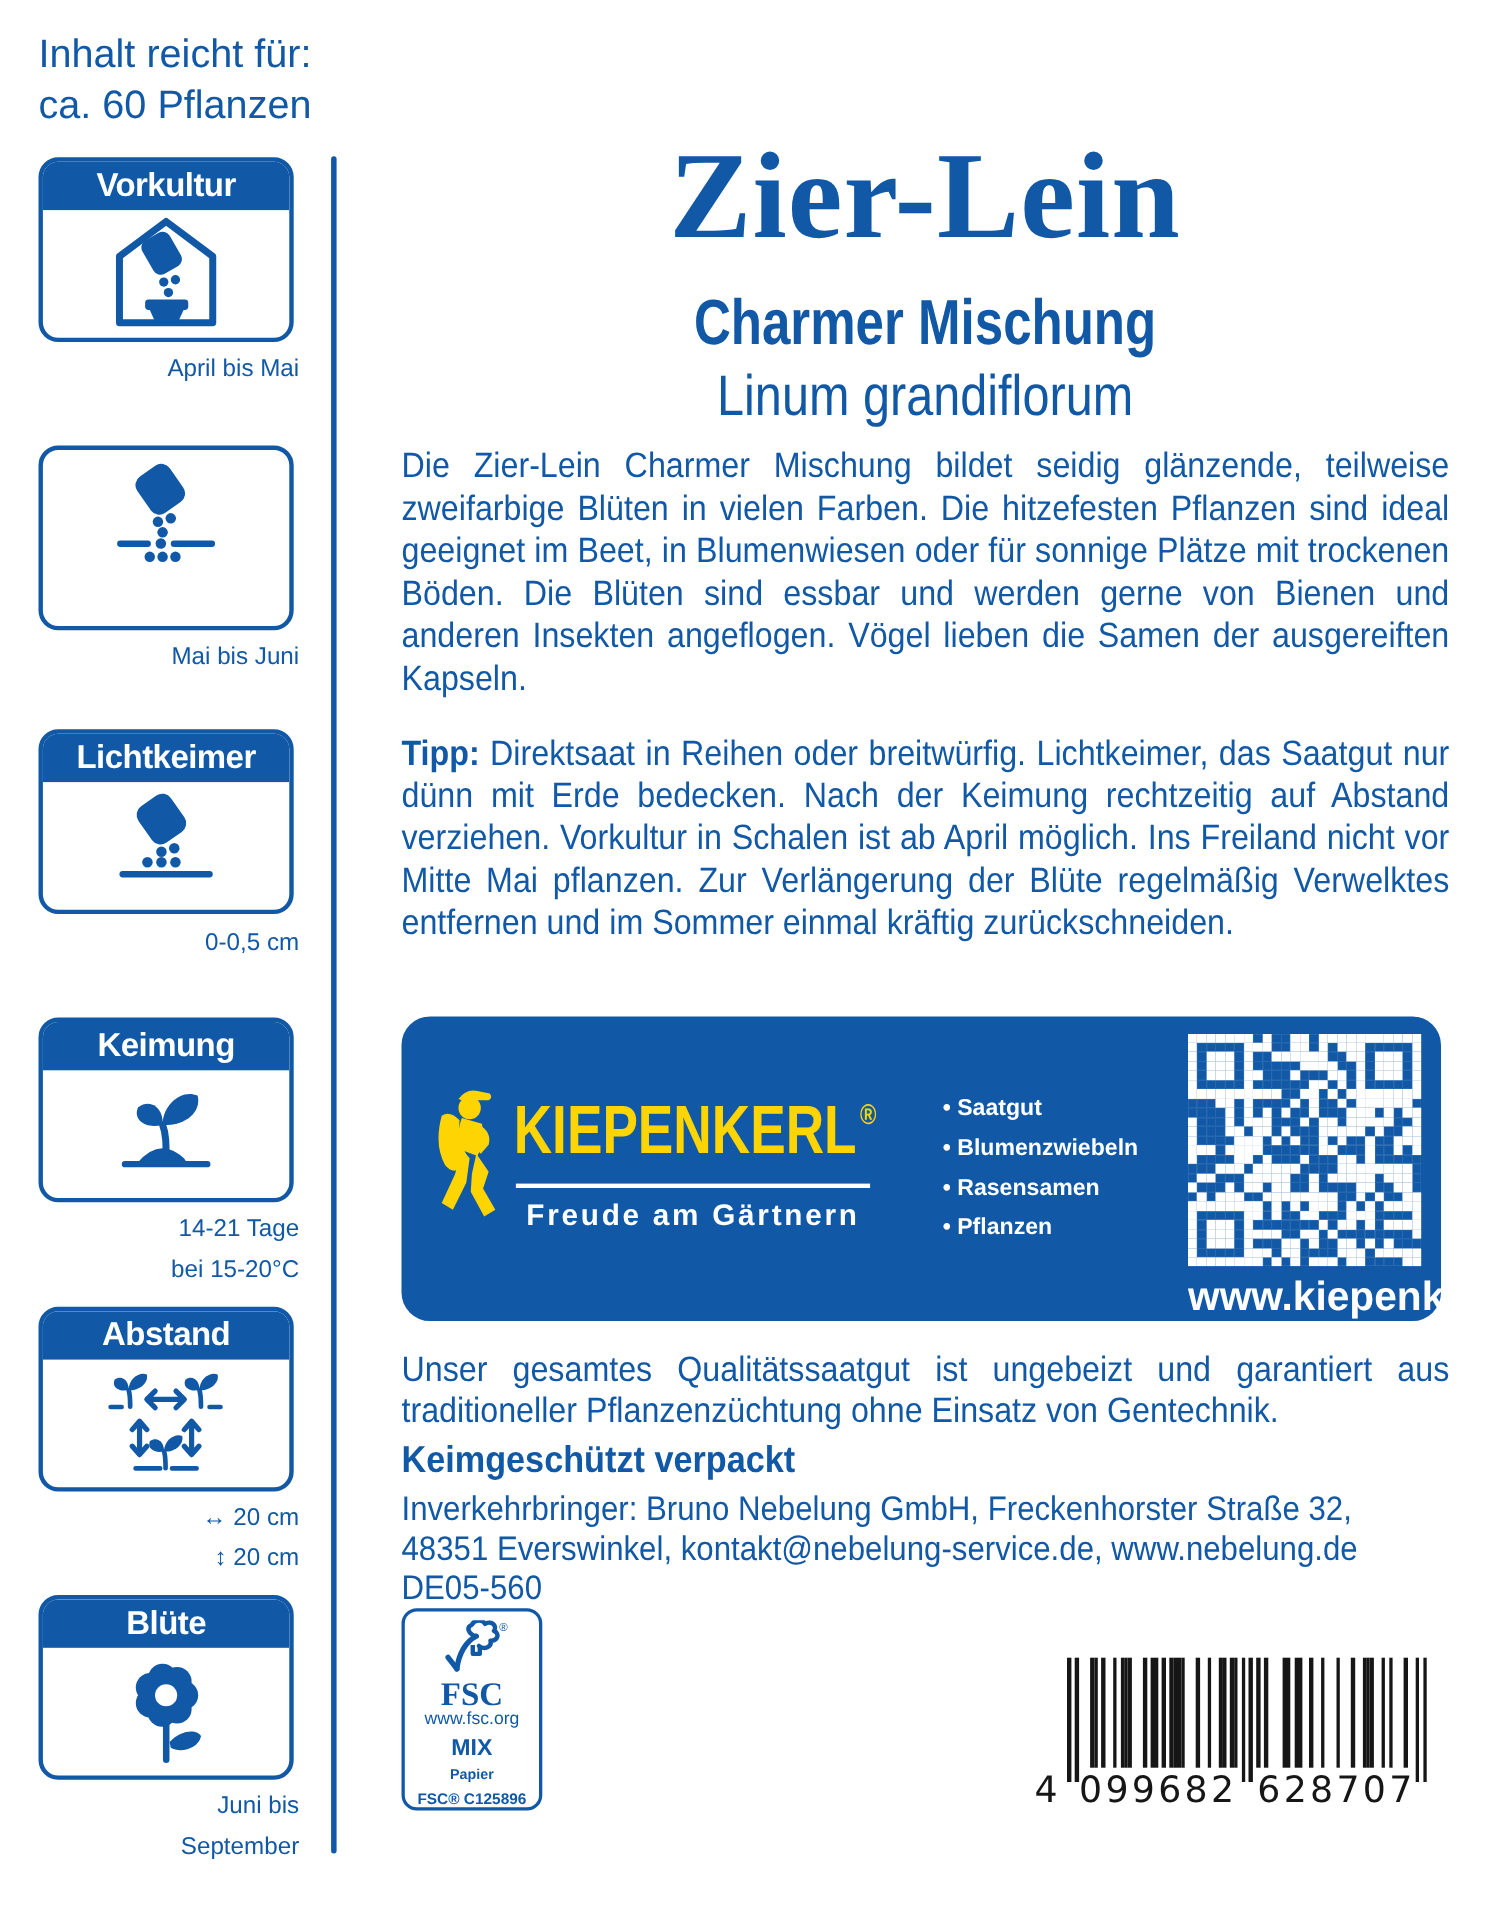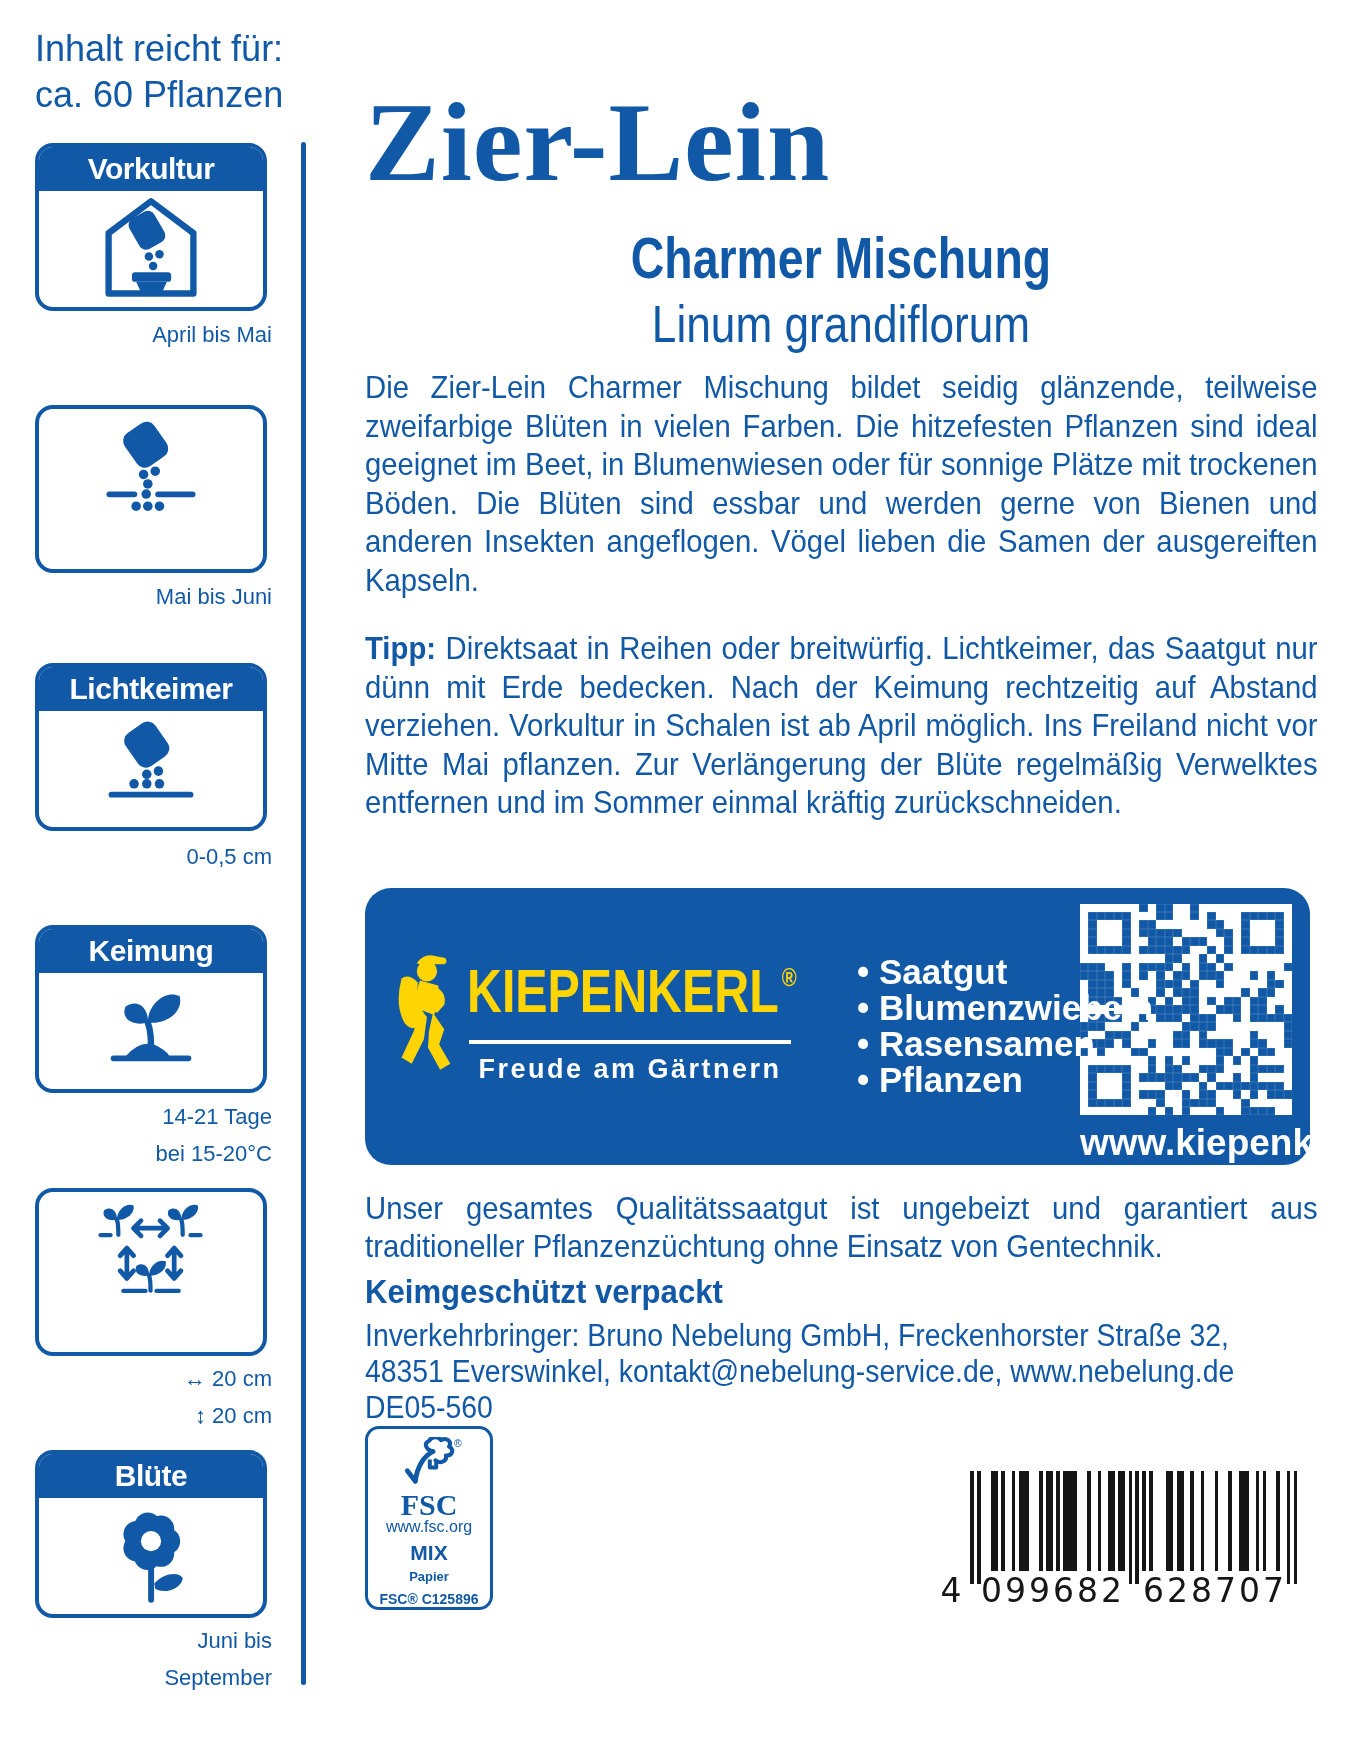--- a/index.html
+++ b/index.html
@@ -14,22 +14,22 @@
   .infobox{position:absolute;left:35px;width:232px;height:168px;border:4px solid var(--blue);
            border-radius:18px;background:#fff;box-sizing:border-box;overflow:hidden;}
   .infobox-header{height:44px;background:var(--blue);color:#fff;font-weight:bold;font-size:30px;
            letter-spacing:-0.5px;display:flex;align-items:center;justify-content:center;}
   .infobox-body{height:116px;display:flex;align-items:center;justify-content:center;}
   .infobox-body svg{display:block;}
   .caption{position:absolute;left:30px;width:242px;text-align:right;font-size:22px;line-height:37px;color:var(--blue);}
 
   
   .main{position:absolute;left:365px;top:0;width:952px;}
-  .title{margin:76px 0 0;font-family:"Liberation Serif","DejaVu Serif",serif;font-weight:bold;
-         font-size:112px;line-height:132px;letter-spacing:1px;text-align:left;color:var(--blue);}
+  .title{margin:112px 0 0;font-family:"Liberation Serif","DejaVu Serif",serif;font-weight:bold;
+         font-size:112px;line-height:132px;letter-spacing:1px;text-align:center;color:var(--blue);}
   .subtitle{margin:16px 0 0;font-size:58px;line-height:68px;font-weight:bold;text-align:center;
          transform:scaleX(0.8);}
   .botanical{margin:2px 0 0;font-size:52px;line-height:60px;font-weight:normal;text-align:center;
          transform:scaleX(0.85);}
   .body-text{width:1041px;transform:scaleX(0.915);transform-origin:0 0;text-align:justify;
          font-size:32px;line-height:38.5px;margin:0;color:var(--blue);}
   .desc{margin-top:14px;}
   .tip{margin-top:30px;}
   .quality{margin-top:24px;}
   .packaging{margin:4px 0 0;font-size:34px;line-height:42px;font-weight:bold;width:1041px;
@@ -41,21 +41,21 @@
   .banner{position:relative;margin-top:66px;width:945px;height:277px;background:var(--blue);
           border-radius:26px;}
   .k-man{position:absolute;left:30px;top:66px;width:70px;height:128px;color:var(--yellow);}
   .brand-line{position:absolute;left:102px;top:56px;white-space:nowrap;transform:scaleX(0.78);
           transform-origin:0 0;color:var(--yellow);font-weight:bold;font-size:62px;line-height:66px;}
   .brand-reg{font-size:26px;vertical-align:26px;margin-left:4px;}
   .brand-rule{position:absolute;left:104px;top:152px;width:322px;height:4px;background:#fff;}
   .brand-tagline{position:absolute;left:104px;top:166px;width:322px;text-align:center;color:#fff;
           font-weight:bold;font-size:27px;letter-spacing:2.5px;}
   .products{position:absolute;left:492px;top:66px;margin:0;padding:0;list-style:none;color:#fff;
-          font-weight:bold;font-size:35px;line-height:36px;}
+          font-weight:bold;font-size:21px;line-height:36px;}
   .products li::before{content:"• ";}
   .qr-wrap{position:absolute;right:18px;top:16px;width:212px;}
   .qr{width:212px;height:212px;display:grid;grid-template-columns:repeat(25,1fr);grid-template-rows:repeat(25,1fr);}
   .qm{box-shadow:inset 0 0 0 0.5px rgba(255,255,255,0.18);}
   .qm.on{background:#fff;}
   .qr-url{margin-top:6px;text-align:center;color:#fff;font-weight:bold;font-size:37px;}
 
   
   .bottom-row{display:flex;justify-content:space-between;align-items:flex-start;margin-top:0;width:952px;}
   .fsc-box{width:128px;height:184px;border:3px solid var(--blue);border-radius:14px;box-sizing:border-box;
@@ -162,20 +162,21 @@
         <rect x="12" y="73" width="76" height="5.5" rx="2.7" fill="currentColor"></rect>
       </svg>
     </div>
   </div>
   <div class="caption" style="top:1098px">
     <span style="display:block">14-21 Tage</span>
     <span style="display:block">bei 15-20°C</span>
   </div>
 
   <div class="infobox" style="top:1188px">
+    <div class="infobox-header">Abstand</div>
     <div class="infobox-body">
       <svg width="110" height="106" viewBox="0 0 115 112" style="color:var(--blue)">
         <g fill="currentColor">
 
           <path d="M23,40 C23,32 23,28 21.5,24" fill="none" stroke="currentColor" stroke-width="4.5" stroke-linecap="round"></path>
           <path d="M21.5,24 C12,26 5,21 8,14 C15,9 22,15 21.5,24 Z"></path>
           <path d="M21.5,23 C22,13 32,6 39,9 C41,18 30,25 22,24 Z"></path>
           <rect x="2" y="38" width="15" height="4.5" rx="2.2"></rect>
 
           <path d="M91,40 C91,32 91,28 89.5,24" fill="none" stroke="currentColor" stroke-width="4.5" stroke-linecap="round"></path>

